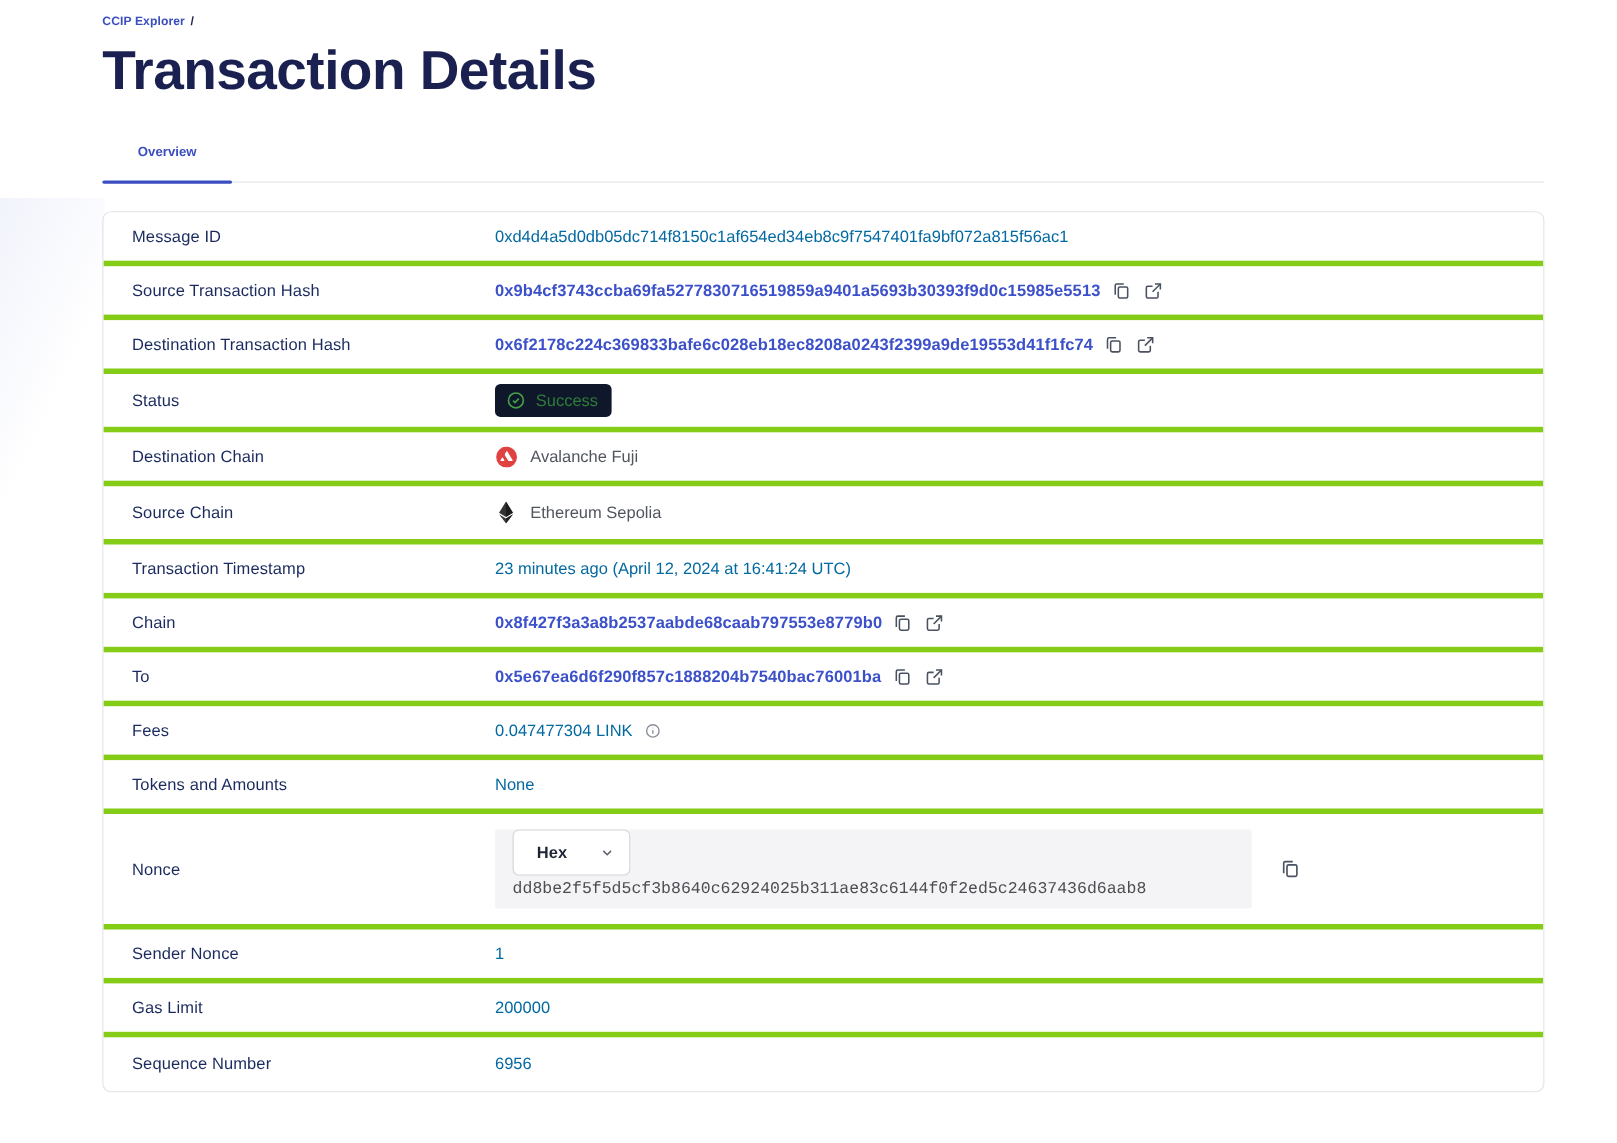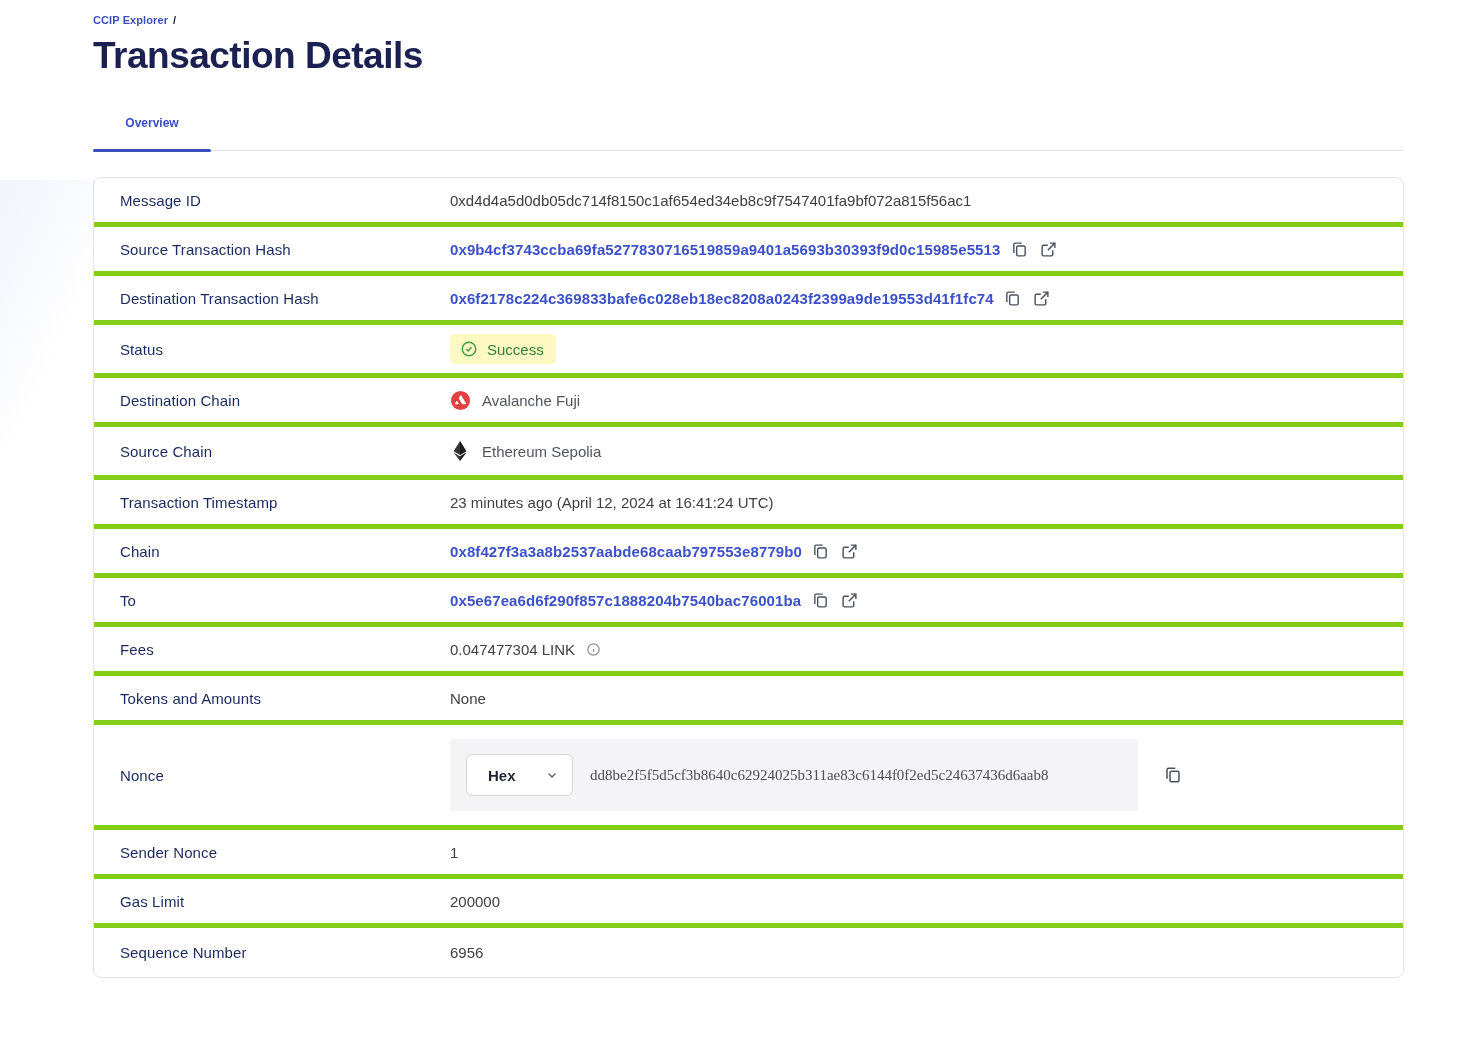--- a/index.html
+++ b/index.html
@@ -8,63 +8,63 @@
   .page { position: relative; width: 1470px; height: 1039px; }
 
   .deco-rays { position: absolute; left: 0; top: 180px; width: 95px; height: 270px;
     background: linear-gradient(115deg, rgba(70,95,210,0.07) 0%, rgba(70,95,210,0.03) 38%, rgba(70,95,210,0) 62%);
     pointer-events: none; }
 
   .header { padding: 14px 0 0 93px; }
   .breadcrumb { font-size: 11px; font-weight: 700; letter-spacing: .1px; }
   .breadcrumb a { color: #3a4ec0; text-decoration: none; cursor: pointer; }
   .breadcrumb .sep { color: #1a2150; margin-left: 5px; }
-  h1.page-title { margin-top: 9px; font-size: 37px; font-weight: 700; color: #1a2150;
+  h1.page-title { margin-top: 9px; font-size: 50px; font-weight: 700; color: #1a2150;
     letter-spacing: -0.5px; }
 
   .tabs { margin: 36px 66px 0 93px; position: relative; width: 1311px; }
   .tab { display: inline-block; font-size: 12px; font-weight: 700; color: #3a4ec0;
     padding: 0 24px 21px 24px; min-width: 118px; text-align: center; cursor: pointer; }
   .tabs .baseline { position: absolute; left: 0; right: 0; bottom: 0; height: 1px; background: #e4e4e7; }
   .tabs .active-bar { position: absolute; left: 0; bottom: -1px; width: 118px; height: 3px;
     background: #3a4ec0; border-radius: 2px; }
 
   .card { margin: 26px 0 0 93px; width: 1311px; background: #fff;
     border: 1px solid #e3e4e8; border-radius: 8px; overflow: hidden; }
   .row { display: flex; align-items: center; min-height: 49px; border-bottom: 5px solid #84cc16;
     padding-left: 26px; }
   .row:last-child { border-bottom: none; }
   .row.h53 { min-height: 53px; }
   .row.data-row { min-height: 105px; }
   .row .label { width: 330px; flex: 0 0 330px; font-size: 15px; font-weight: 400;
     color: #1b2a5e; letter-spacing: .1px; }
   .row .value { display: flex; align-items: center; gap: 9px; font-size: 15px; color: #50555e; }
-  .plain-value { color: #404040; }
+  .plain-value { color: #0369a1; }
   a.hash-link { color: #3c51c9; text-decoration: none; font-weight: 600; letter-spacing: .1px; cursor: pointer; }
 
   .icon-btn { display: inline-flex; align-items: center; justify-content: center;
     width: 20px; height: 20px; cursor: pointer; color: #4a5260; }
   .icon-btn svg { display: block; }
 
   .status-badge { display: inline-flex; align-items: center; gap: 8px;
-    background: #fef9c3; border-radius: 5px; padding: 5px 12px 5px 9px; }
+    background: #0f172a; border-radius: 5px; padding: 5px 12px 5px 9px; }
   .status-badge .txt { color: #2e7d3b; font-size: 15px; font-weight: 400; }
 
   .chain { display: inline-flex; align-items: center; gap: 12px; }
 
   .info-icon { color: #8a9099; display: inline-flex; margin-left: 2px; cursor: pointer; }
 
-  .data-panel { display: flex; align-items: center; background: #f4f4f6; border-radius: 2px;
-    width: 688px; height: 72px; padding: 0 16px; gap: 17px; }
+  .data-panel { display: flex; align-items: flex-start; background: #f4f4f6; border-radius: 2px;
+    width: 688px; height: 72px; padding: 0 16px; gap: 4px; flex-direction: column; }
   .hex-select { display: inline-flex; align-items: center; justify-content: space-between;
     width: 107px; height: 42px; background: #fff; border: 1px solid #d4d5da; border-radius: 6px;
     padding: 0 13px 0 21px; cursor: pointer; }
   .hex-select .sel-label { font-size: 15px; font-weight: 700; color: #1e2433; }
   .hex-select .chev { color: #5b616c; display: inline-flex; }
-  .mono-data { font-family: Liberation Serif, serif;
+  .mono-data { font-family: Liberation Mono, monospace;
     font-size: 15px; color: #4c4c52; white-space: nowrap; }
   .data-copy { margin-left: 16px; }
 </style>
 </head>
 <body>
 
 <div class="page">
   <div class="deco-rays"></div>
 
   <div class="header">

